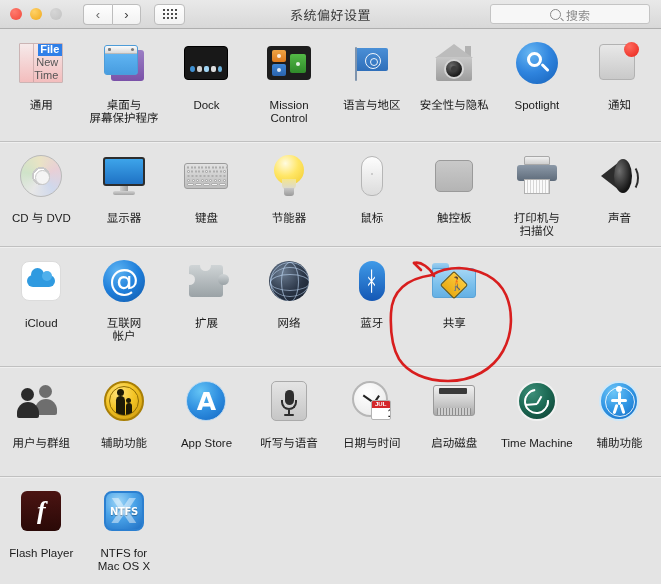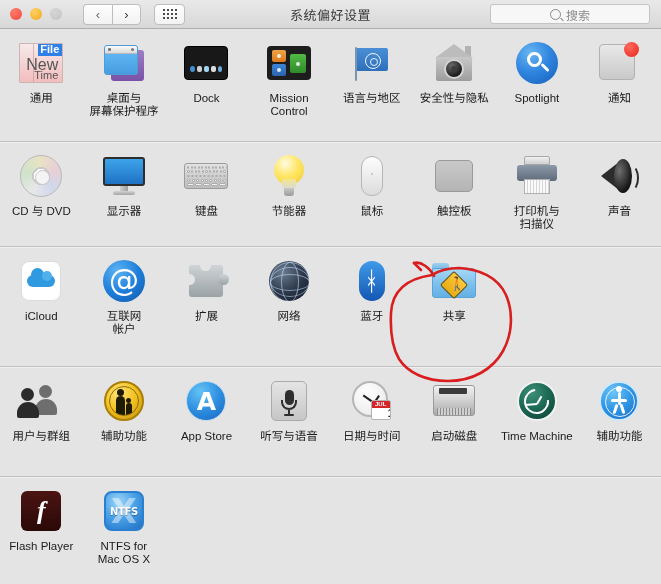--- a/index.html
+++ b/index.html
@@ -158,21 +158,21 @@
   }
   .pane .icon-wrap {
     width: 48px;
     height: 48px;
     position: relative;
     display: flex;
     align-items: center;
     justify-content: center;
   }
   .pane .caption {
-    margin-top: 5px;
+    margin-top: 12px;
     font-size: 11.5px;
     line-height: 13px;
     color: #1b1b1b;
     text-align: center;
     max-width: 80px;
     white-space: pre-line;
   }
 
   
   .ic { position: relative; width: 46px; height: 46px; }
@@ -191,21 +191,21 @@
     position: absolute; right: 0; top: 0;
     width: 24px; height: 12px;
     background: #2f7fe8;
   }
   .ic-general .t1 {
     position: absolute; right: 3px; top: -1px;
     font-size: 11px; color: #fff; font-weight: bold;
   }
   .ic-general .t2 {
     position: absolute; right: 4px; top: 12px;
-    font-size: 16px; color: #555;
+    font-size: 11px; color: #555;
   }
   .ic-general .t3 {
     position: absolute; right: 4px; top: 25px;
     font-size: 11px; color: #555;
   }
   .ic-general .divl {
     position: absolute; left: 13px; top: 0; bottom: 0;
     width: 1px; background: rgba(180,150,150,.55);
   }
 

